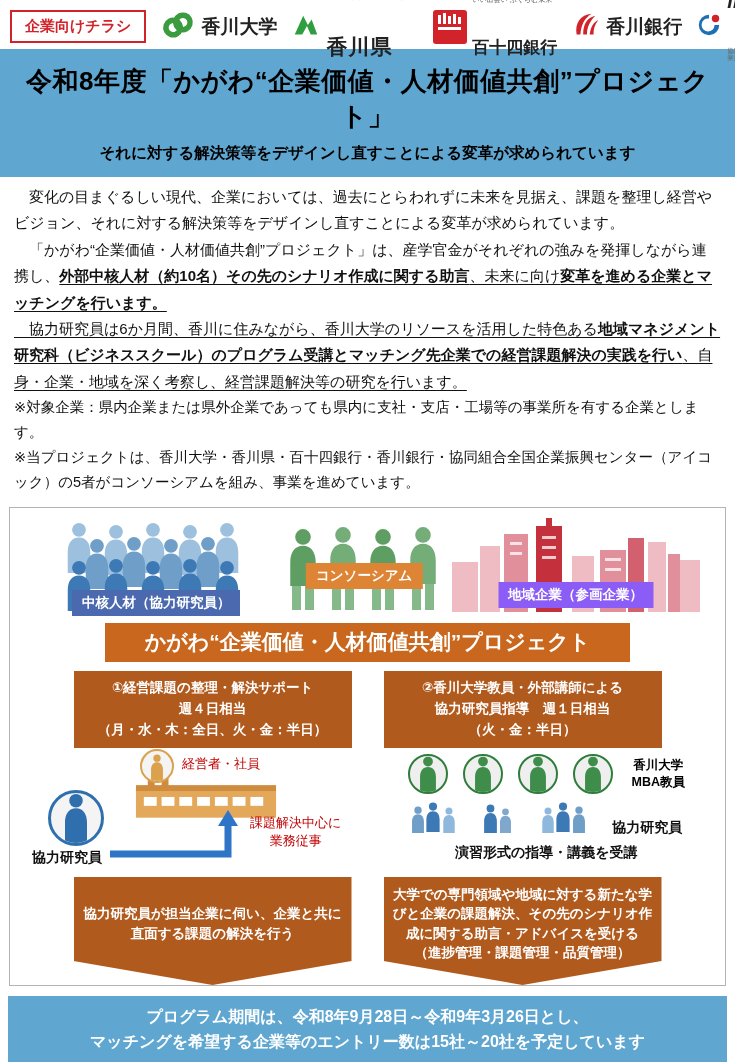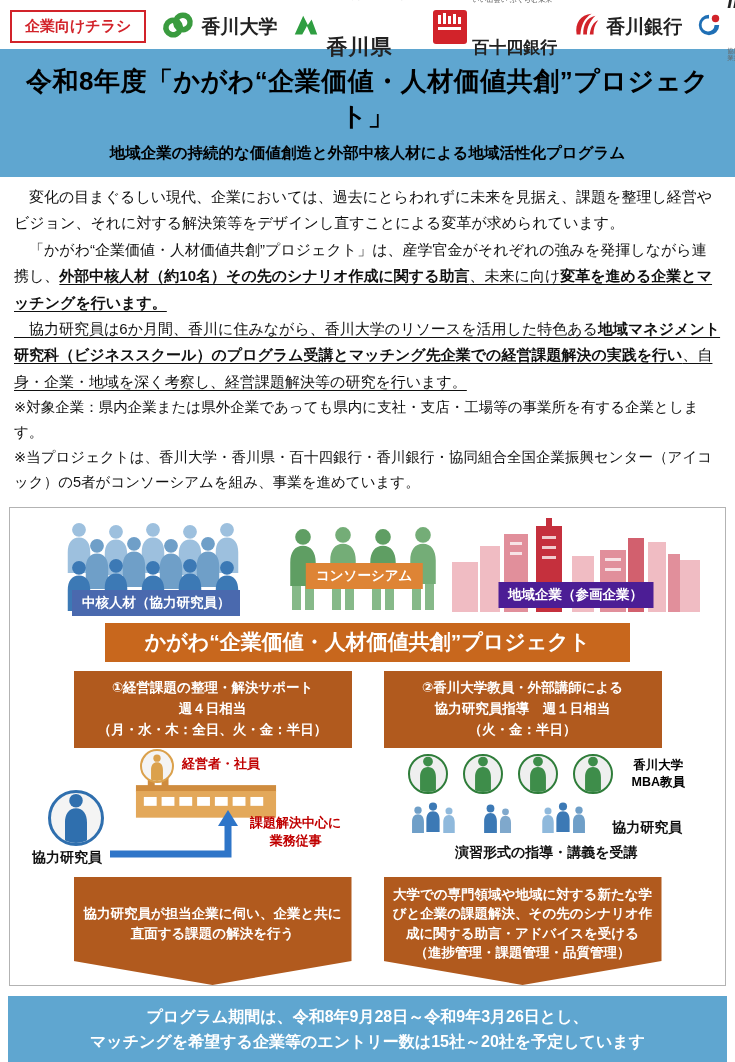--- a/index.html
+++ b/index.html
@@ -37,34 +37,34 @@
 
   
   .diagram { margin:12px 9px 0; border:1.5px solid #b3b3b3; background:#fff; padding-top:8px; }
   .dia-top { display:flex; align-items:flex-end; height:100px; margin:0 22px; position:relative; }
   .dia-col { position:relative; display:flex; flex-direction:column; align-items:center; justify-content:flex-end; }
   .col-core { width:37%; } .col-cons { width:25%; } .col-reg { width:38%; }
   .dia-label { color:#fff; font-weight:bold; font-size:13.5px; text-align:right;
                padding:4px 10px; white-space:nowrap; z-index:2; }
   .label-core { background:#4a69ae; position:relative; margin-top:-26px; }
   .label-cons { background:#de8435; position:absolute; top:42%; left:50%; transform:translateX(-50%); }
-  .label-reg  { background:#4c1d95; position:absolute; bottom:8px; left:50%; transform:translateX(-50%); }
+  .label-reg  { background:#8b5cf6; position:absolute; bottom:8px; left:50%; transform:translateX(-50%); }
   .dia-banner { margin:7px 95px 0; background:#c8671d; color:#fff; font-weight:bold;
                 font-size:21px; text-align:center; padding:5px 0 6px; }
   .dia-boxes, .dia-results { display:flex; justify-content:center; gap:32px; margin-top:9px; }
   .dia-box { width:278px; background:#b15a1e; color:#fff; font-weight:bold; font-size:13.5px;
              text-align:center; line-height:1.55; padding:7px 4px; }
   .dia-mid { display:flex; margin-top:4px; height:116px; }
   .mid-left { position:relative; width:50%; }
   .abs { position:absolute; }
   .person-circle { border-radius:50%; background:#f4f4f4; display:flex; align-items:flex-end;
                    justify-content:center; overflow:hidden; }
   .pc-exec { width:34px; height:34px; border:2.5px solid #dba14c; }
   .pc-res  { width:56px; height:56px; border:3px solid #2f6fae; }
-  .red-note { color:#c00000; font-weight:bold; font-size:13px; line-height:1.4; text-align:center; }
+  .red-note { color:#c00000; font-weight:normal; font-size:13px; line-height:1.4; text-align:center; }
   .ic-label { font-weight:bold; font-size:14px; color:#111; }
   .mid-right { width:50%; display:flex; flex-direction:column; align-items:center; }
   .mba-row { display:flex; align-items:center; gap:15px; margin-top:2px; }
   .mba-ic { width:40px; height:40px; border:2.5px solid #2f7d3a; border-radius:50%; background:#efefef;
             display:flex; align-items:flex-end; justify-content:center; overflow:hidden; }
   .mba-label { font-size:12.5px; font-weight:bold; line-height:1.3; text-align:center; margin-left:4px; }
   .crowd-row { display:flex; align-items:flex-end; gap:24px; margin-top:8px; }
   .seminar-caption { font-weight:bold; font-size:14px; margin-top:7px; color:#111; }
   .result-box { width:278px; background:#b15a1e; color:#fff; font-weight:bold; font-size:13.5px;
                 text-align:center; line-height:1.45; padding:8px 6px 22px; min-height:96px;
@@ -155,21 +155,21 @@
       </span>
       <span class="logo-stack">
         <span class="logo-name ikoc-name">IKOC</span>
         <span class="ikoc-tag">協同組合全国企業振興センター</span>
       </span>
     </div>
   </div>
 
   <div class="title-banner">
     <div class="title-main">令和8年度「かがわ“企業価値・人材価値共創”プロジェクト」</div>
-    <div class="title-sub">地域企業の持続的な価値創造と外部中核人材による地域活性化プログラム</div>
+    <div class="title-sub">それに対する解決策等をデザインし直すことによる変革が求められています</div>
   </div>
 
   <div class="intro">
     <p><span>　変化の目まぐるしい現代、企業においては、過去にとらわれずに未来を見据え、課題を整理し経営やビジョン、それに対する解決策等をデザインし直すことによる変革が求められています。</span></p>
     <p><span>　「かがわ“企業価値・人材価値共創”プロジェクト」は、産学官金がそれぞれの強みを発揮しながら連携し、</span><span class="b u">外部中核人材（約10名）その先のシナリオ作成に関する助言</span><span class="u">、未来に向け</span><span class="b u">変革を進める企業とマッチングを行います。</span></p>
     <p><span class="u">　協力研究員は6か月間、香川に住みながら、香川大学のリソースを活用した特色ある</span><span class="b u">地域マネジメント研究科（ビジネススクール）のプログラム受講とマッチング先企業での経営課題解決の実践を行い</span><span class="u">、自身・企業・地域を深く考察し、経営課題解決等の研究を行います。</span></p>
     <p class="note"><span>※対象企業：県内企業または県外企業であっても県内に支社・支店・工場等の事業所を有する企業とします。</span></p>
     <p class="note"><span>※当プロジェクトは、香川大学・香川県・百十四銀行・香川銀行・協同組合全国企業振興センター（アイコック）の5者がコンソーシアムを組み、事業を進めています。</span></p>
   </div>
 

